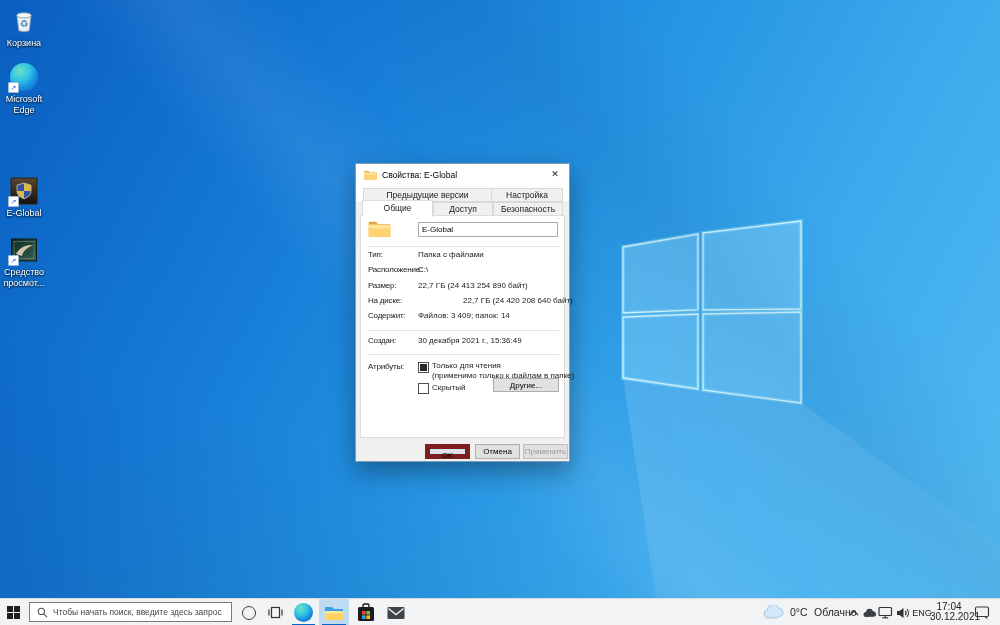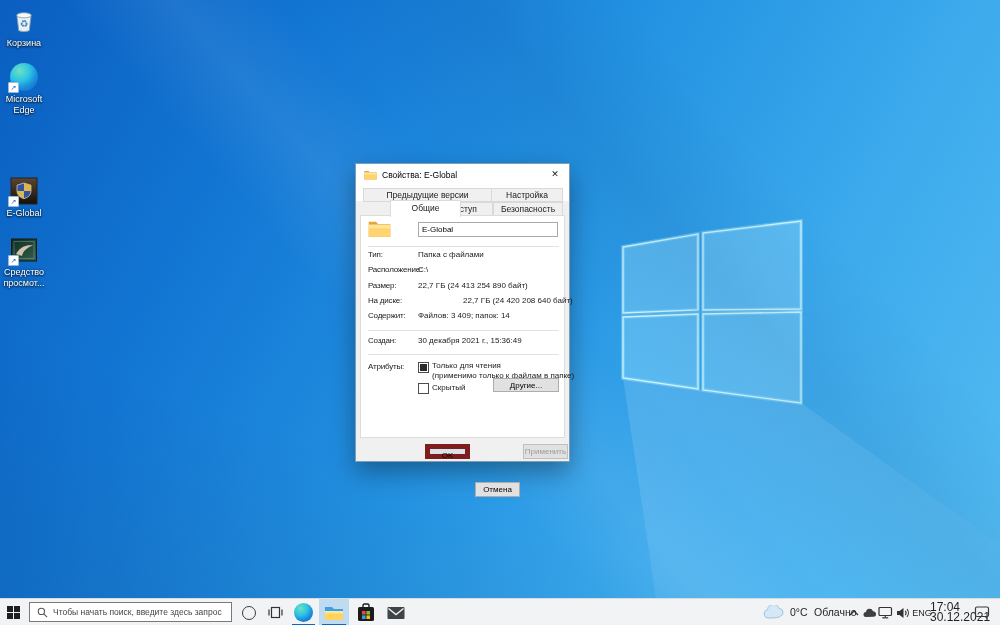--- a/index.html
+++ b/index.html
@@ -32,21 +32,21 @@
     border:1px solid #7f9db9;box-shadow:0 10px 24px rgba(0,0,0,.35);font-size:8px;color:#000;}
   .titlebar{position:absolute;left:0;top:0;right:0;height:37px;background:#fff;}
   .title-txt{position:absolute;left:26px;top:6px;font-size:8.5px;color:#000;}
   .closebtn{position:absolute;right:0;top:0;width:28px;height:20px;text-align:center;
     line-height:20px;font-size:9px;color:#222;}
   .tab{position:absolute;height:14px;background:#f0f0f0;border:1px solid #d9d9d9;
     box-sizing:border-box;text-align:center;font-size:8.5px;line-height:12px;color:#1a1a1a;}
   .tab.back{top:24px;}
   .tab.front{top:38px;}
   .tab.active{top:36px;height:17px;background:#fff;border:1px solid #dcdcdc;border-bottom:none;
-    z-index:3;line-height:15px;margin-left:28px;}
+    z-index:3;line-height:15px;}
   .page{position:absolute;left:4px;top:51px;width:205px;height:223px;background:#fff;
     border:1px solid #dcdcdc;box-sizing:border-box;z-index:1;}
   .sep{position:absolute;left:12px;width:191px;border-top:1px solid #e2e2e2;z-index:2;}
   .plabel{position:absolute;left:12px;letter-spacing:-0.2px;color:#1a1a1a;z-index:2;}
   .pvalue{position:absolute;left:62px;color:#1a1a1a;z-index:2;white-space:nowrap;}
   .nameinput{position:absolute;left:62px;top:58px;width:140px;height:15px;z-index:2;
     border:1px solid #a9a9a9;background:#fff;font-size:8px;font-family:"Liberation Sans",sans-serif;
     padding:0 0 0 3px;box-sizing:border-box;color:#000;}
   .cb{position:absolute;left:62px;width:9px;height:9px;background:#fff;border:1px solid #4d4d4d;
     box-sizing:content-box;z-index:2;}
@@ -62,21 +62,21 @@
     border-top:1px solid #d8dadc;box-sizing:border-box;text-decoration:underline;}
   .tbtn{position:absolute;top:0;height:27px;display:flex;align-items:center;justify-content:center;}
   .underline{position:absolute;left:3px;right:3px;bottom:0;height:2px;background:#0866c6;}
   .tb-active{background:rgba(96,176,238,.35);}
   .search{position:absolute;left:29px;top:3px;width:203px;height:20px;background:#fff;
     border:1px solid #7a7a7a;box-sizing:border-box;display:flex;align-items:center;}
   .search input{border:none;outline:none;flex:1;font-size:8.5px;color:#3c3c3c;
     font-family:"Liberation Sans",sans-serif;background:transparent;padding:0;}
   .search input::placeholder{color:#454545;opacity:1;}
   .tray-txt{position:absolute;font-size:10.5px;color:#1f1f1f;top:7px;}
-  .clock{position:absolute;left:930px;top:3px;width:38px;text-align:left;font-size:12px;
+  .clock{position:absolute;left:930px;top:3px;width:38px;text-align:center;font-size:10px;
     line-height:10px;color:#1f1f1f;}
 </style>
 </head>
 <body>
 
 <div class="desktop">
   <svg class="logo-svg" width="1000" height="625" viewBox="0 0 1000 625">
     <defs>
       <linearGradient id="floor" x1="0" y1="0" x2="1" y2="1">
         <stop offset="0" stop-color="#ffffff" stop-opacity=".14"></stop>
@@ -202,21 +202,21 @@
 
   <span class="plabel" style="top:198px;">Атрибуты:</span>
   <div class="cb ind" style="top:198px;"></div>
   <span class="pvalue" style="left:76px;top:197px;">Только для чтения</span>
   <span class="pvalue" style="left:76px;top:207px;">(применимо только к файлам в папке)</span>
   <div class="cb" style="top:219px;"></div>
   <span class="pvalue" style="left:76px;top:219px;">Скрытый</span>
   <div class="btn others">Другие...</div>
 
   <div class="btn focus" style="left:69px;top:280px;width:45px;">OK</div>
-  <div class="btn" style="left:119px;top:280px;width:45px;margin-top:38px;">Отмена</div>
+  <div class="btn" style="left:119px;top:280px;width:45px;">Отмена</div>
   <div class="btn disabled" style="left:167px;top:280px;width:45px;">Применить</div>
 </div>
 
 <div class="taskbar">
 
   <div class="tbtn" style="left:0;width:27px;">
     <svg width="13" height="13" viewBox="0 0 13 13">
       <rect x="0" y="0" width="6" height="6" fill="#1f1f1f"></rect>
       <rect x="7" y="0" width="6" height="6" fill="#1f1f1f"></rect>
       <rect x="0" y="7" width="6" height="6" fill="#1f1f1f"></rect>

